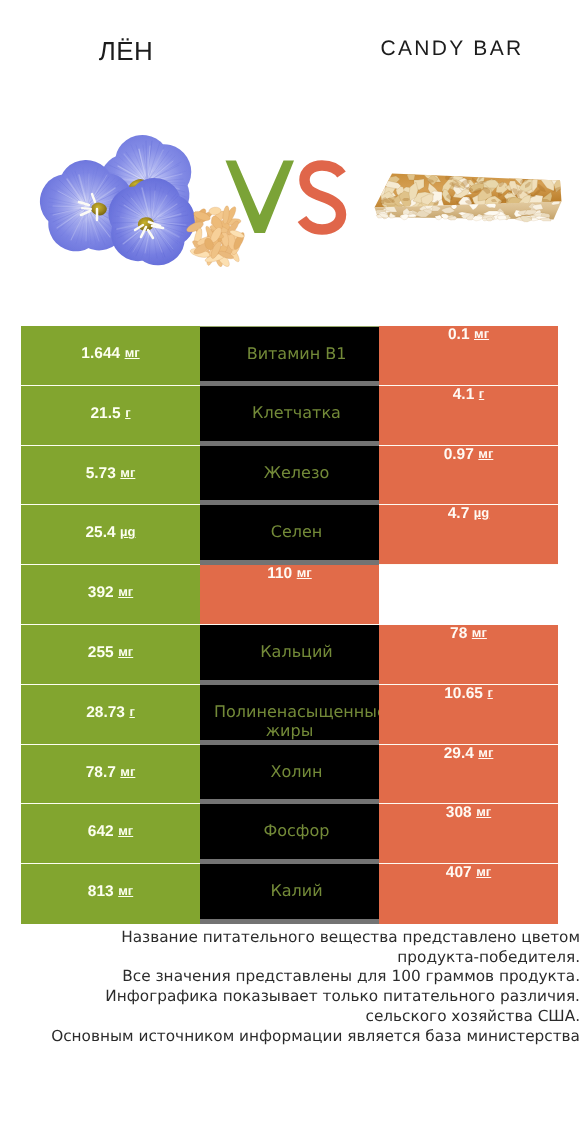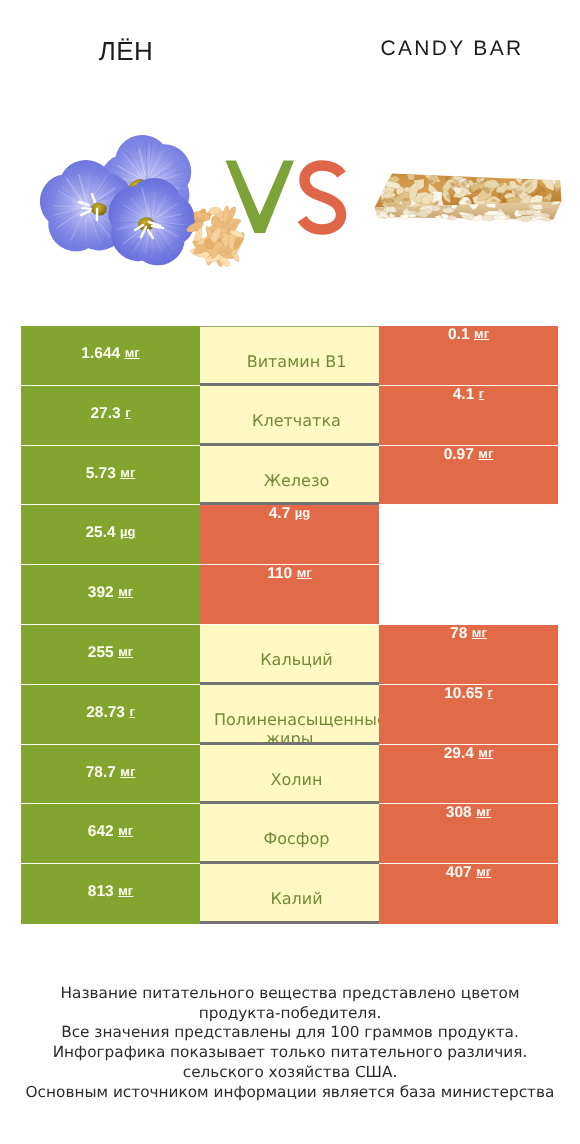--- a/index.html
+++ b/index.html
@@ -18,29 +18,29 @@
   .vs{position:absolute;left:222px;top:145px;line-height:0;}
   .vhide{position:absolute;width:0;height:0;overflow:hidden;font-size:0;color:transparent;}
 
   
   .tbl{position:absolute;left:21px;top:314px;width:537px;}
   .row{position:relative;height:59.8px;display:flex;}
   .cell{width:179px;display:flex;align-items:flex-start;justify-content:center;box-sizing:border-box;}
   .cl{background:#82a52f;color:#fdfff0;border-bottom:1.6px solid #fdfff0;padding-top:19px;}
   .cr{background:#e16b49;color:#fffaf4;border-bottom:1.6px solid #fffaf2;}
   .row:last-child .cl,.row:last-child .cr{border-bottom:none;}
-  .cm{background:#fef9c3;color:#738a38;font-family:"DejaVu Sans",sans-serif;font-size:16px;text-align:center;line-height:19.6px;
-      border-bottom:3px solid #737373;border-top:1px solid #96a86a;overflow:hidden;padding-top:25px;}
+  .cm{background:#000000;color:#738a38;font-family:"DejaVu Sans",sans-serif;font-size:16px;text-align:center;line-height:19.6px;
+      border-bottom:5px solid #737373;border-top:1px solid #96a86a;overflow:hidden;padding-top:17px;}
   .row:not(:first-child) .cm{border-top:none;}
   .num{font-size:15.5px;font-weight:700;}
   .unit{font-size:13px;font-weight:700;margin-left:4.5px;text-decoration:underline;}
   .lbl{width:179px;white-space:normal;text-indent:14px;}
 
   
-  .foot{position:absolute;left:0;top:972px;width:580px;text-align:center;font-family:"DejaVu Sans",sans-serif;font-size:15.3px;color:#2b2b2b;line-height:19.7px;}
+  .foot{position:absolute;left:0;top:916px;width:580px;text-align:right;font-family:"DejaVu Sans",sans-serif;font-size:15.3px;color:#2b2b2b;line-height:19.7px;}
 </style>
 </head>
 <body>
 
 <div class="page">
 
   <div class="ttl" id="t-left">ЛЁН</div>
   <div class="ttl" id="t-right">CANDY BAR</div>
 
   <div class="hero">
@@ -574,21 +574,21 @@
         <div class="cell cm">
           <span class="lbl">Витамин B1</span>
         </div>
         <div class="cell cr">
           <span class="num">0.1</span>
           <span class="unit">мг</span>
         </div>
       </div>
       <div class="row">
         <div class="cell cl">
-          <span class="num">27.3</span>
+          <span class="num">21.5</span>
           <span class="unit">г</span>
         </div>
         <div class="cell cm">
           <span class="lbl">Клетчатка</span>
         </div>
         <div class="cell cr">
           <span class="num">4.1</span>
           <span class="unit">г</span>
         </div>
       </div>
@@ -602,20 +602,23 @@
         </div>
         <div class="cell cr">
           <span class="num">0.97</span>
           <span class="unit">мг</span>
         </div>
       </div>
       <div class="row">
         <div class="cell cl">
           <span class="num">25.4</span>
           <span class="unit">µg</span>
+        </div>
+        <div class="cell cm">
+          <span class="lbl">Селен</span>
         </div>
         <div class="cell cr">
           <span class="num">4.7</span>
           <span class="unit">µg</span>
         </div>
       </div>
       <div class="row">
         <div class="cell cl">
           <span class="num">392</span>
           <span class="unit">мг</span>

